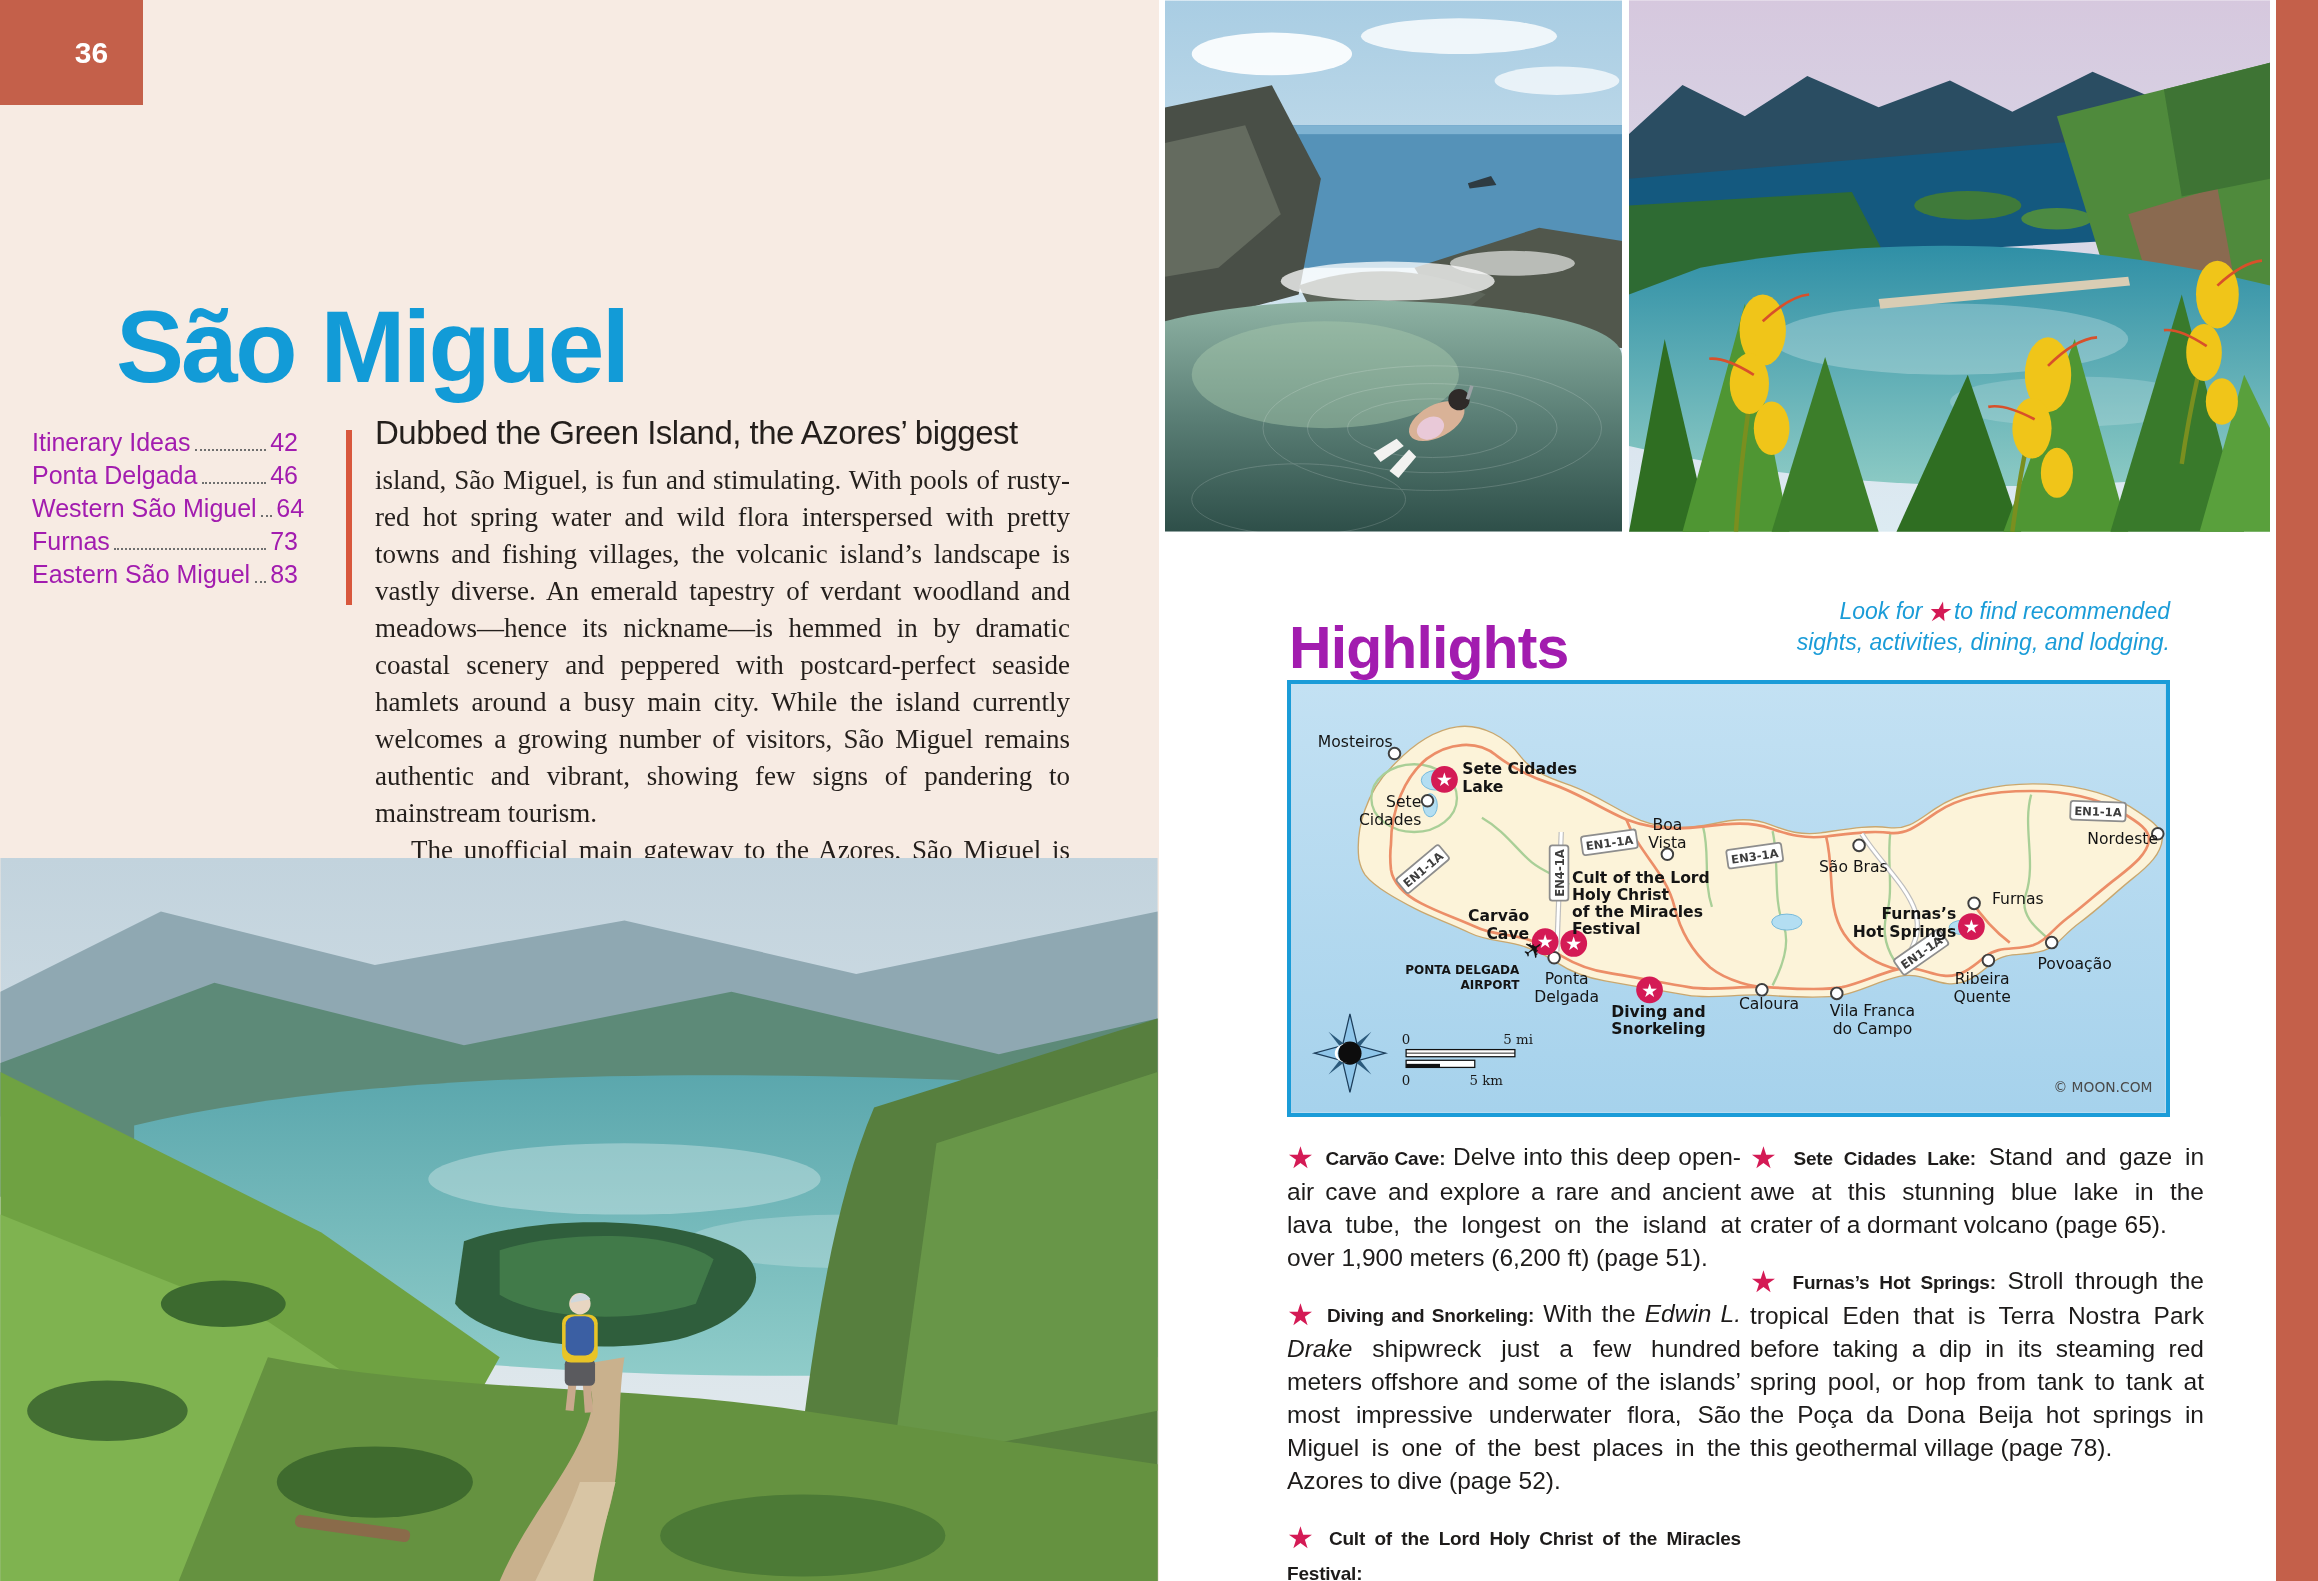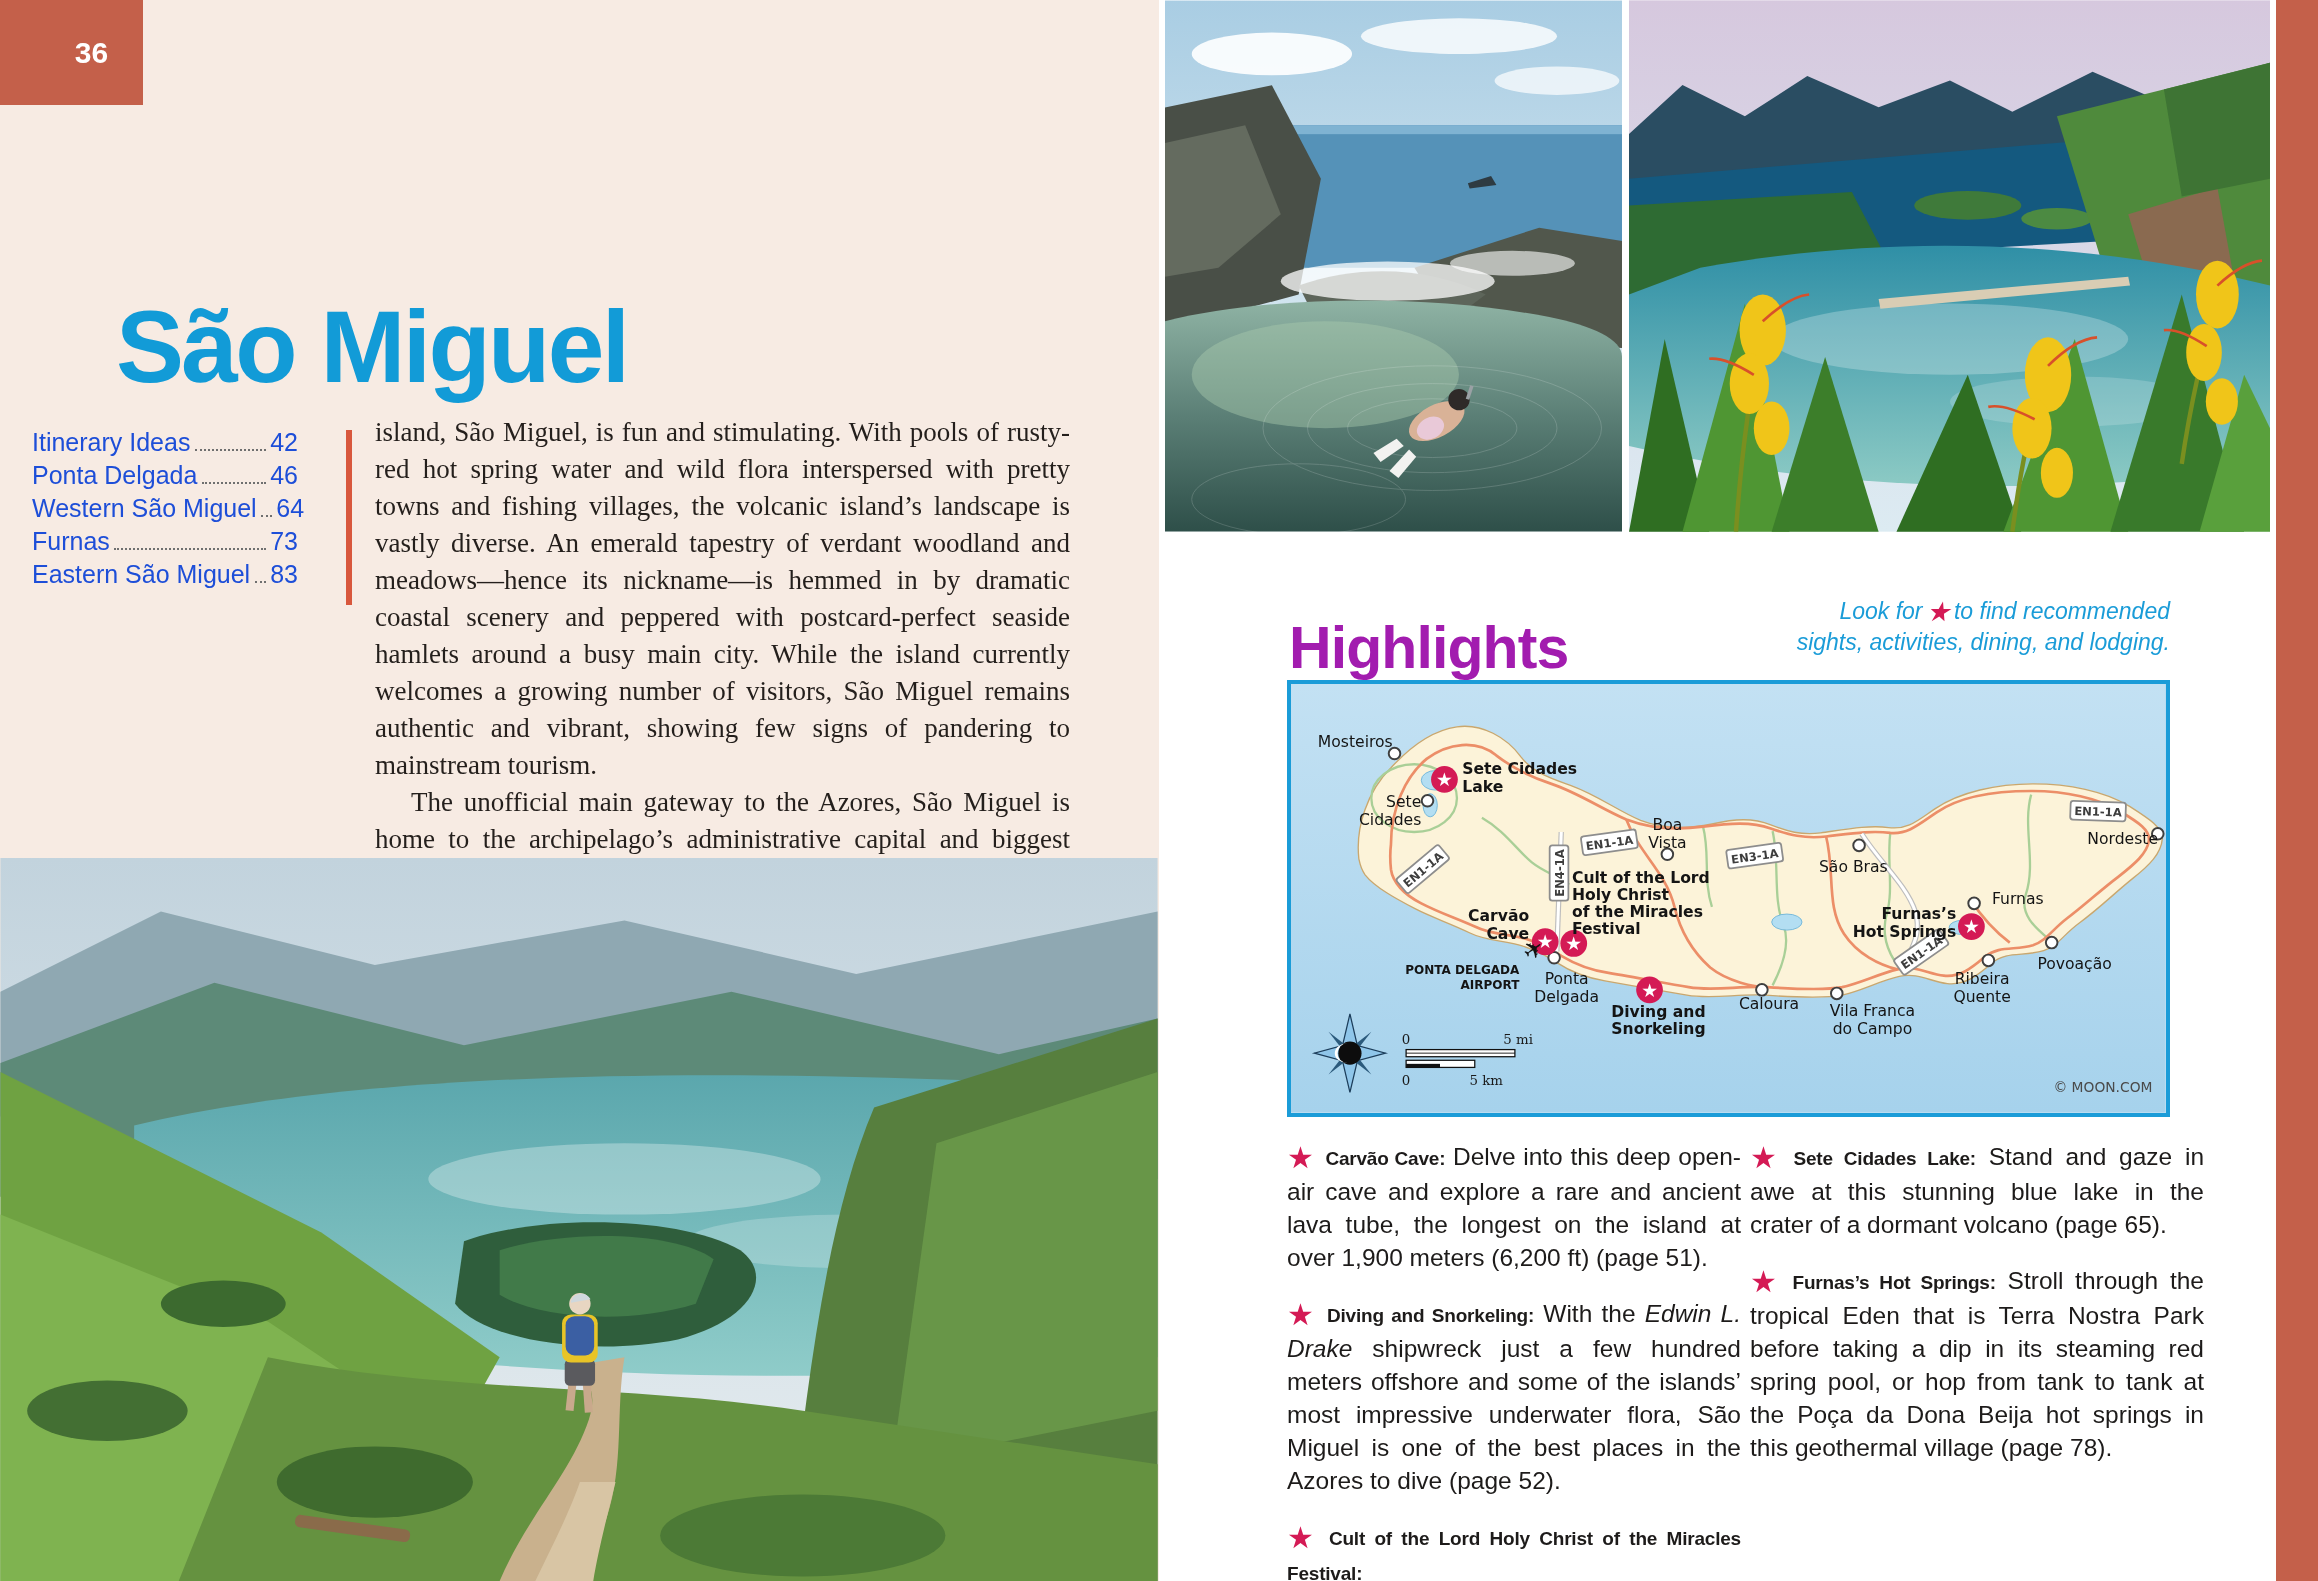--- a/index.html
+++ b/index.html
@@ -2,21 +2,21 @@
 <html style="font-size:14.3px"><head>
 <meta charset="utf-8">
 <style>
   html,body{margin:0;padding:0;}
   .spread{position:relative;width:2319px;height:1581px;overflow:hidden;background:#ffffff;font-family:"Liberation Sans",sans-serif;}
   .left-page{position:absolute;left:0;top:0;width:1159px;height:1581px;background:#f7ebe3;}
   .page-tab{position:absolute;left:0;top:0;width:103px;height:105px;background:#c4604a;color:#fff;
             display:flex;align-items:center;justify-content:center;font-size:30px;font-weight:bold;padding-left:40px;}
   .chapter-title{position:absolute;left:116px;top:253px;font-size:102px;font-weight:bold;color:#129bd7;letter-spacing:-2.7px;white-space:nowrap;margin-top:36px;}
   .toc{position:absolute;left:32px;top:428px;width:266px;}
-  .toc-row{display:flex;align-items:baseline;font-size:25px;color:#1d4ed8;height:33px;}
+  .toc-row{display:flex;align-items:baseline;font-size:25px;color:#a21caf;height:33px;}
   .toc-label{white-space:nowrap;}
   .toc-dots{flex:1;border-bottom:2.7px dotted #6f6f6f;margin:0 4.5px 6.2px 4.5px;min-width:10.7px;}
   .toc-page{white-space:nowrap;}
   .intro-rule{position:absolute;left:346px;top:430px;width:6.2px;height:175px;background:#d8573c;}
   .intro{position:absolute;left:375px;top:414px;width:695px;color:#241f1c;}
   .intro-lead{font-size:33px;letter-spacing:-0.5px;margin:0 0 9.8px 0;white-space:nowrap;}
   .intro-body{font-family:"Liberation Serif",serif;font-size:27px;line-height:37px;text-align:justify;margin:0;}
   .intro-body.indent{text-indent:36px;}
   .photo{position:absolute;overflow:hidden;}
   .photo svg{display:block;}
@@ -67,20 +67,21 @@
         </div>
         <div class="toc-row">
           <span class="toc-label">Eastern São Miguel</span>
           <span class="toc-dots"></span>
           <span class="toc-page">83</span>
         </div>
       </div>
     <div class="intro-rule"></div>
 
     <div class="intro">
+      <p class="intro-lead">Dubbed the Green Island, the Azores’ biggest</p>
       <p class="intro-body">island, São Miguel, is fun and stimulating. With pools of rusty-red hot spring water and wild flora interspersed with pretty towns and fishing villages, the volcanic island’s landscape is vastly diverse. An emerald tapestry of verdant woodland and meadows—hence its nickname—is hemmed in by dramatic coastal scenery and peppered with postcard-perfect seaside hamlets around a busy main city. While the island currently welcomes a growing number of visitors, São Miguel remains authentic and vibrant, showing few signs of pandering to mainstream tourism.</p>
       <p class="intro-body indent">The unofficial main gateway to the Azores, São Miguel is home to the archipelago’s administrative capital and biggest municipality,</p>
     </div>
 
     <div class="photo" style="left:0;top:858px;width:1158px;height:723px;">
       <svg width="1158" height="723" viewBox="0 0 1298 811">
         <defs>
           <linearGradient id="skyH" x1="0" y1="0" x2="0" y2="1">
             <stop offset="0" stop-color="#c2d3dd"></stop>
               <stop offset="1" stop-color="#e8eef1"></stop>

